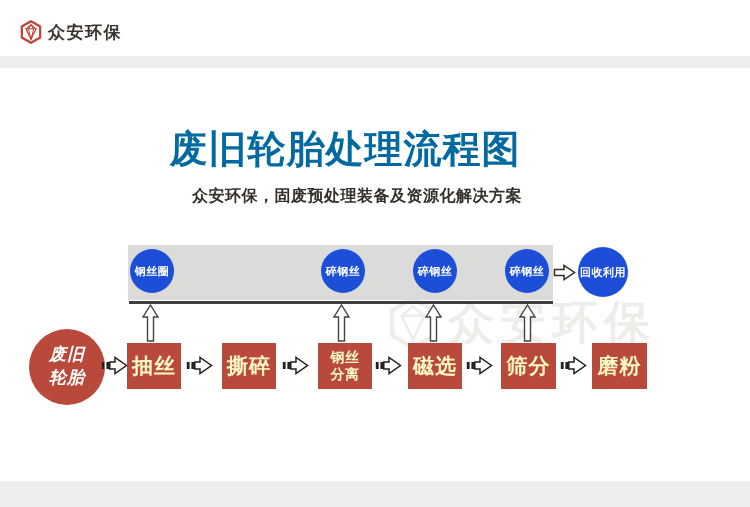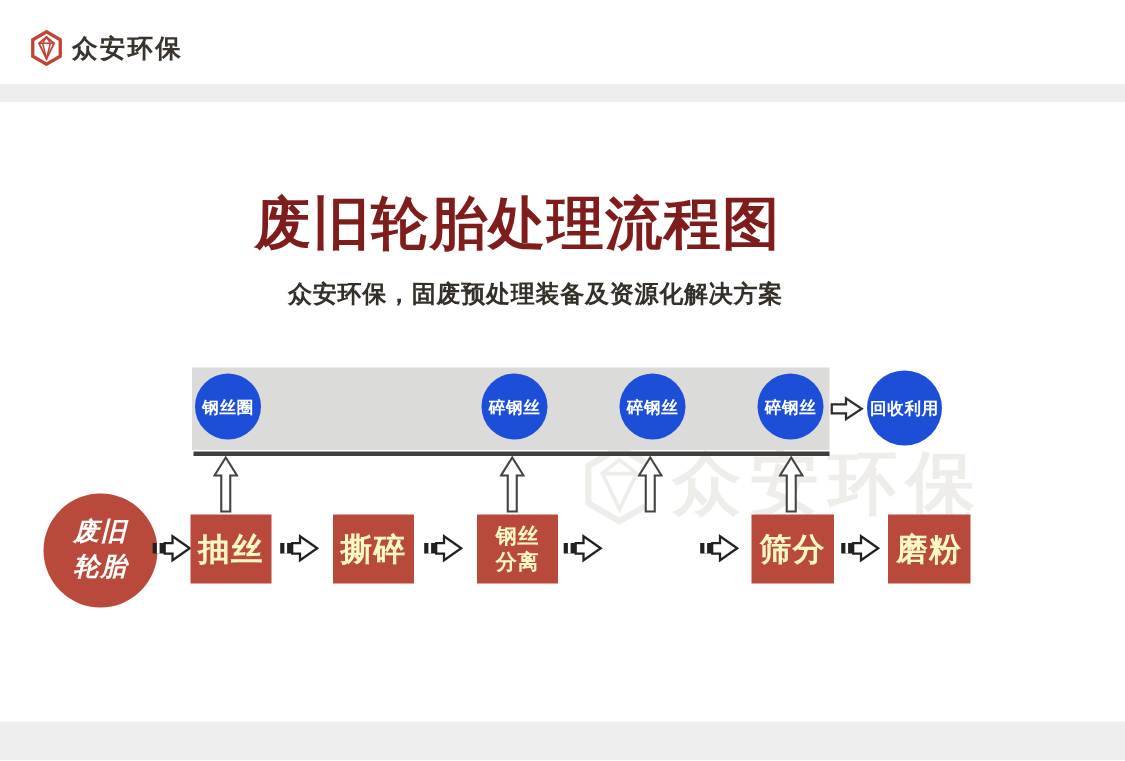--- a/index.html
+++ b/index.html
@@ -8,21 +8,21 @@
 
   
   .header{position:absolute;left:0;top:0;width:750px;height:56px;background:#ffffff;}
   .logo{position:absolute;left:20px;top:20px;display:flex;align-items:center;gap:6px;cursor:pointer;}
   .logo-text{font-size:17px;font-weight:800;color:#3a342f;letter-spacing:1.5px;}
   .strip{position:absolute;left:0;top:56px;width:750px;height:12px;background:#eeeeee;}
   .footer{position:absolute;left:0;top:481px;width:750px;height:26px;background:#eeeeee;}
 
   
   .title{position:absolute;left:95px;top:124px;width:500px;margin:0;text-align:center;
-         font-size:38px;font-weight:800;color:#7f1d1d;letter-spacing:1px;}
+         font-size:38px;font-weight:800;color:#0369a1;letter-spacing:1px;}
   .subtitle{position:absolute;left:95px;top:174px;width:500px;margin:12px;text-align:center;
          font-size:16px;font-weight:700;color:#343029;letter-spacing:.5px;
          font-family:"DejaVu Serif",serif;}
 
   
   .watermark{position:absolute;left:388px;top:292px;display:flex;align-items:center;gap:10px;
          opacity:.18;pointer-events:none;}
   .watermark-text{font-size:46px;font-weight:700;color:#a79d89;letter-spacing:6px;white-space:nowrap;}
 
   
@@ -146,20 +146,21 @@
   <div class="step small" style="left:318px">钢丝
 分离</div>
 
   <div class="h-arrow" style="left:375px">
     <svg width="27" height="21" viewBox="0 0 27 21">
       <rect x="0.8" y="7" width="8" height="7" fill="#22211f"></rect>
         <rect x="3.6" y="7" width="1.8" height="7" fill="#ffffff"></rect>
       <polygon points="8.8,7 14,7 14,2.5 25.5,10.5 14,18.5 14,14 8.8,14" fill="#ffffff" stroke="#22211f" stroke-width="1.5"></polygon>
     </svg>
   </div>
+  <div class="step" style="left:408px">磁选</div>
 
   <div class="h-arrow" style="left:466px">
     <svg width="27" height="21" viewBox="0 0 27 21">
       <rect x="0.8" y="7" width="8" height="7" fill="#22211f"></rect>
         <rect x="3.6" y="7" width="1.8" height="7" fill="#ffffff"></rect>
       <polygon points="8.8,7 14,7 14,2.5 25.5,10.5 14,18.5 14,14 8.8,14" fill="#ffffff" stroke="#22211f" stroke-width="1.5"></polygon>
     </svg>
   </div>
   <div class="step" style="left:501px;width:55px">筛分</div>
 

